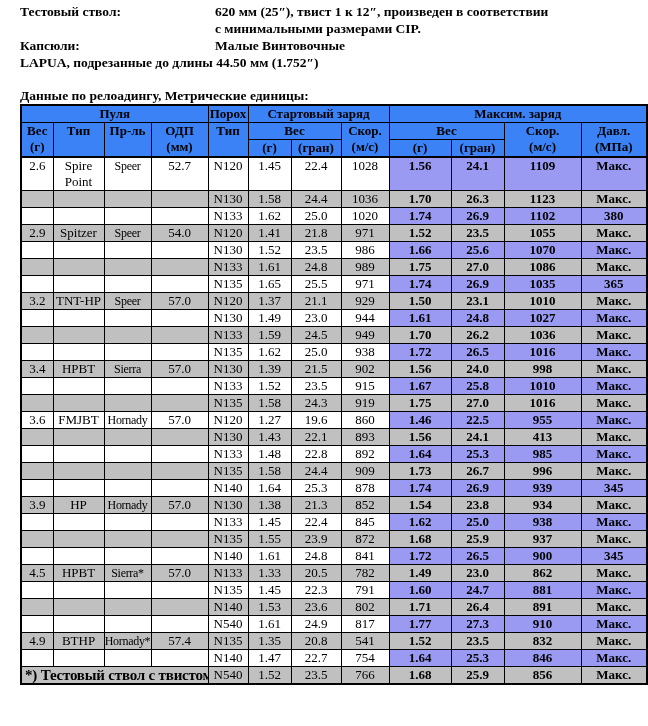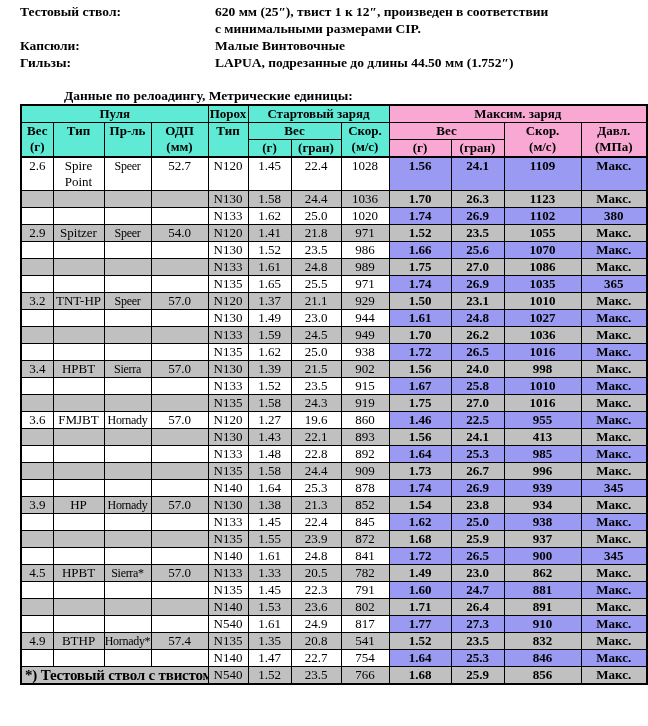--- a/index.html
+++ b/index.html
@@ -13,42 +13,42 @@
     position: relative;
   }
   .page { position: relative; width: 564px; height: 726px; }
 
   
   .info { position: absolute; top: 3px; left: 20px; width: 624px; font-size: 13.5px; font-weight: bold; }
   .info-row { display: flex; align-items: flex-start; line-height: 17px; }
   .info-label { flex: 0 0 195px; }
   .info-value { flex: 1; white-space: pre-line; }
 
-  .caption { position: absolute; top: 88px; left: 20px; font-size: 13.5px; font-weight: bold; margin-left: 44px; }
+  .caption { position: absolute; top: 88px; left: 20px; font-size: 13.5px; font-weight: bold; }
 
   
   table.reload {
     position: absolute; top: 104px; left: 20px;
     width: 626px;
     border-collapse: collapse;
     table-layout: fixed;
     font-size: 13px;
     border: 2px solid #000;
   }
   .reload th, .reload td {
     border: 1px solid #000;
     padding: 0;
     text-align: center;
     line-height: 16px;
     height: 16px;
     overflow: hidden;
     font-weight: normal;
   }
-  .reload thead th { background: #5eead4; font-weight: bold; }
-  .reload thead th.mx { background: #f9a8d4; }
+  .reload thead th { background: #3b82f6; font-weight: bold; }
+  .reload thead th.mx { background: #3b82f6; }
   .reload thead tr.grp th { height: 17px; }
   .reload thead th.span2 { vertical-align: top; white-space: pre-line; }
   .reload thead th.hb { border-bottom-width: 2px; }
 
   .reload tbody tr.g td { background: #c0c0c0; }
   .reload tbody td.mx { background: #9a9af2; font-weight: bold; }
   .reload tbody td { white-space: nowrap; }
   .reload tbody td.pre { white-space: pre-line; }
   .reload tbody tr:first-child td { vertical-align: top; }
   .reload tbody td.c3 { font-size: 12px; letter-spacing: -0.3px; }
@@ -67,21 +67,20 @@
     <div class="info-row">
       <span class="info-label">Тестовый ствол:</span>
       <span class="info-value">620 мм (25″), твист 1 к 12″, произведен в соответствии
 с минимальными размерами CIP.</span>
     </div>
     <div class="info-row">
       <span class="info-label">Капсюли:</span>
       <span class="info-value">Малые Винтовочные</span>
     </div>
     <div class="info-row">
-      <span class="info-label">Гильзы:</span>
       <span class="info-value">LAPUA, подрезанные до длины 44.50 мм (1.752″)</span>
     </div>
   </div>
 
   <div class="caption">Данные по релоадингу, Метрические единицы:</div>
 
   <table class="reload">
     <colgroup>
       <col style="width:32px">
         <col style="width:51px">

